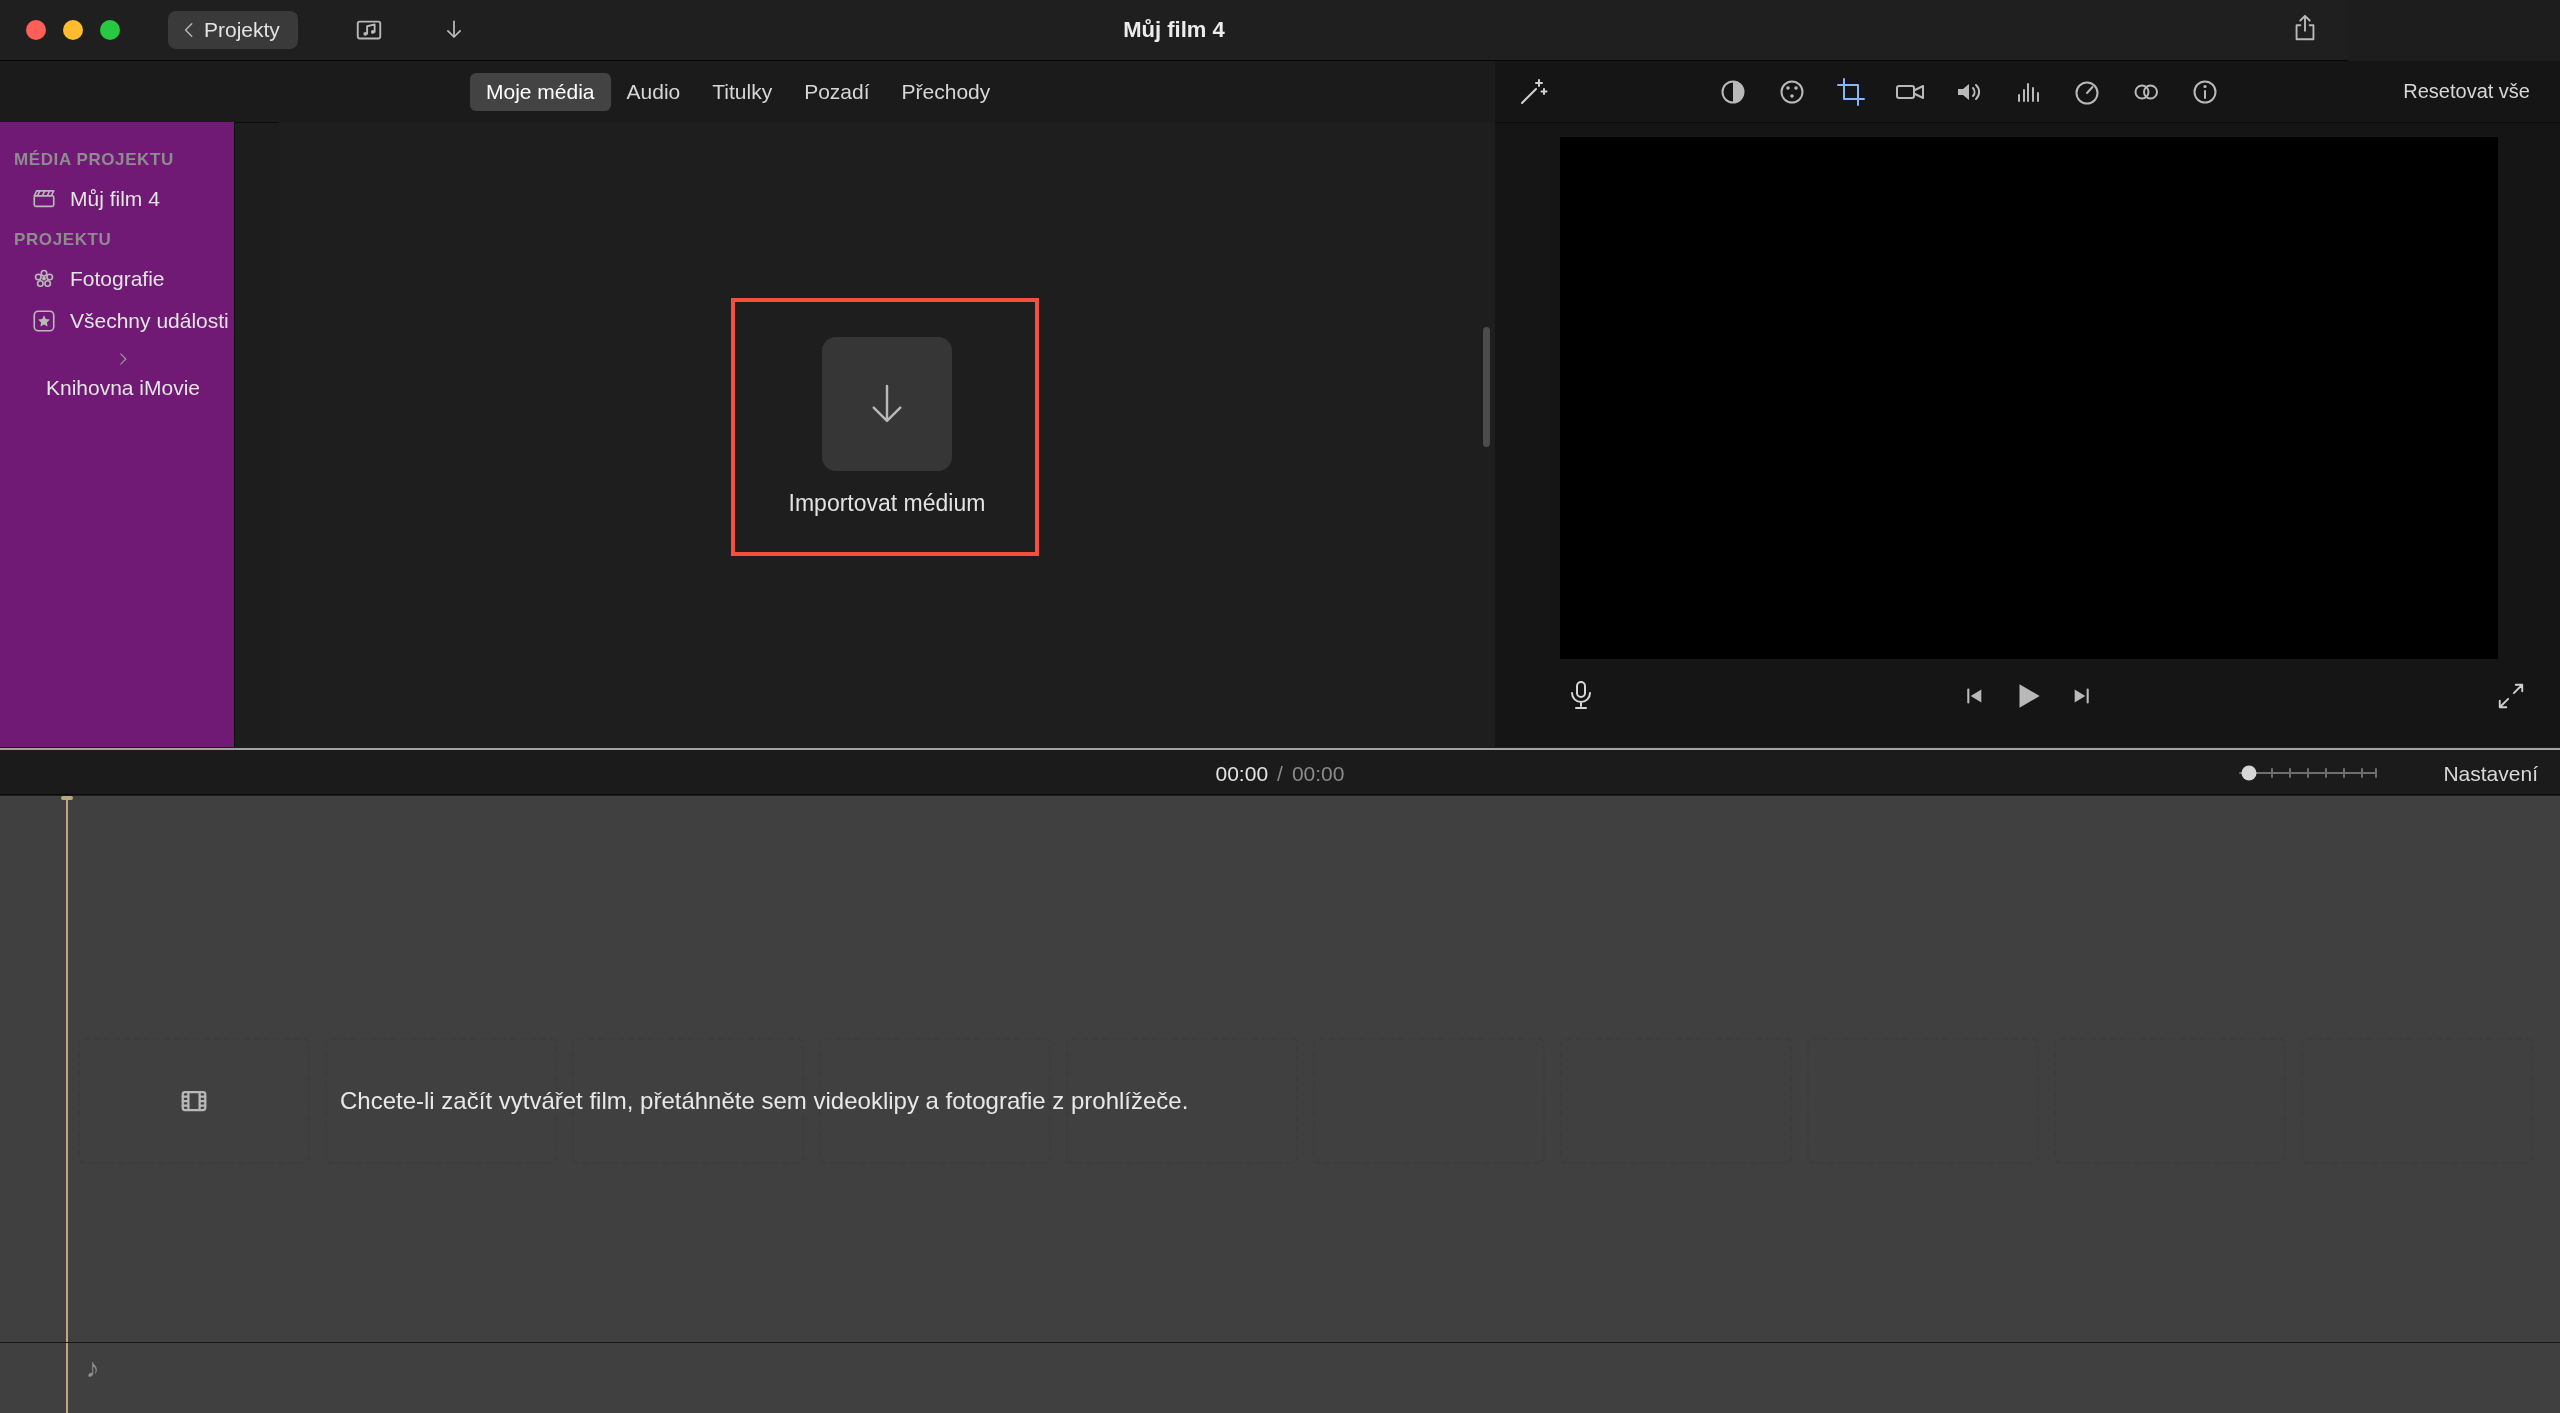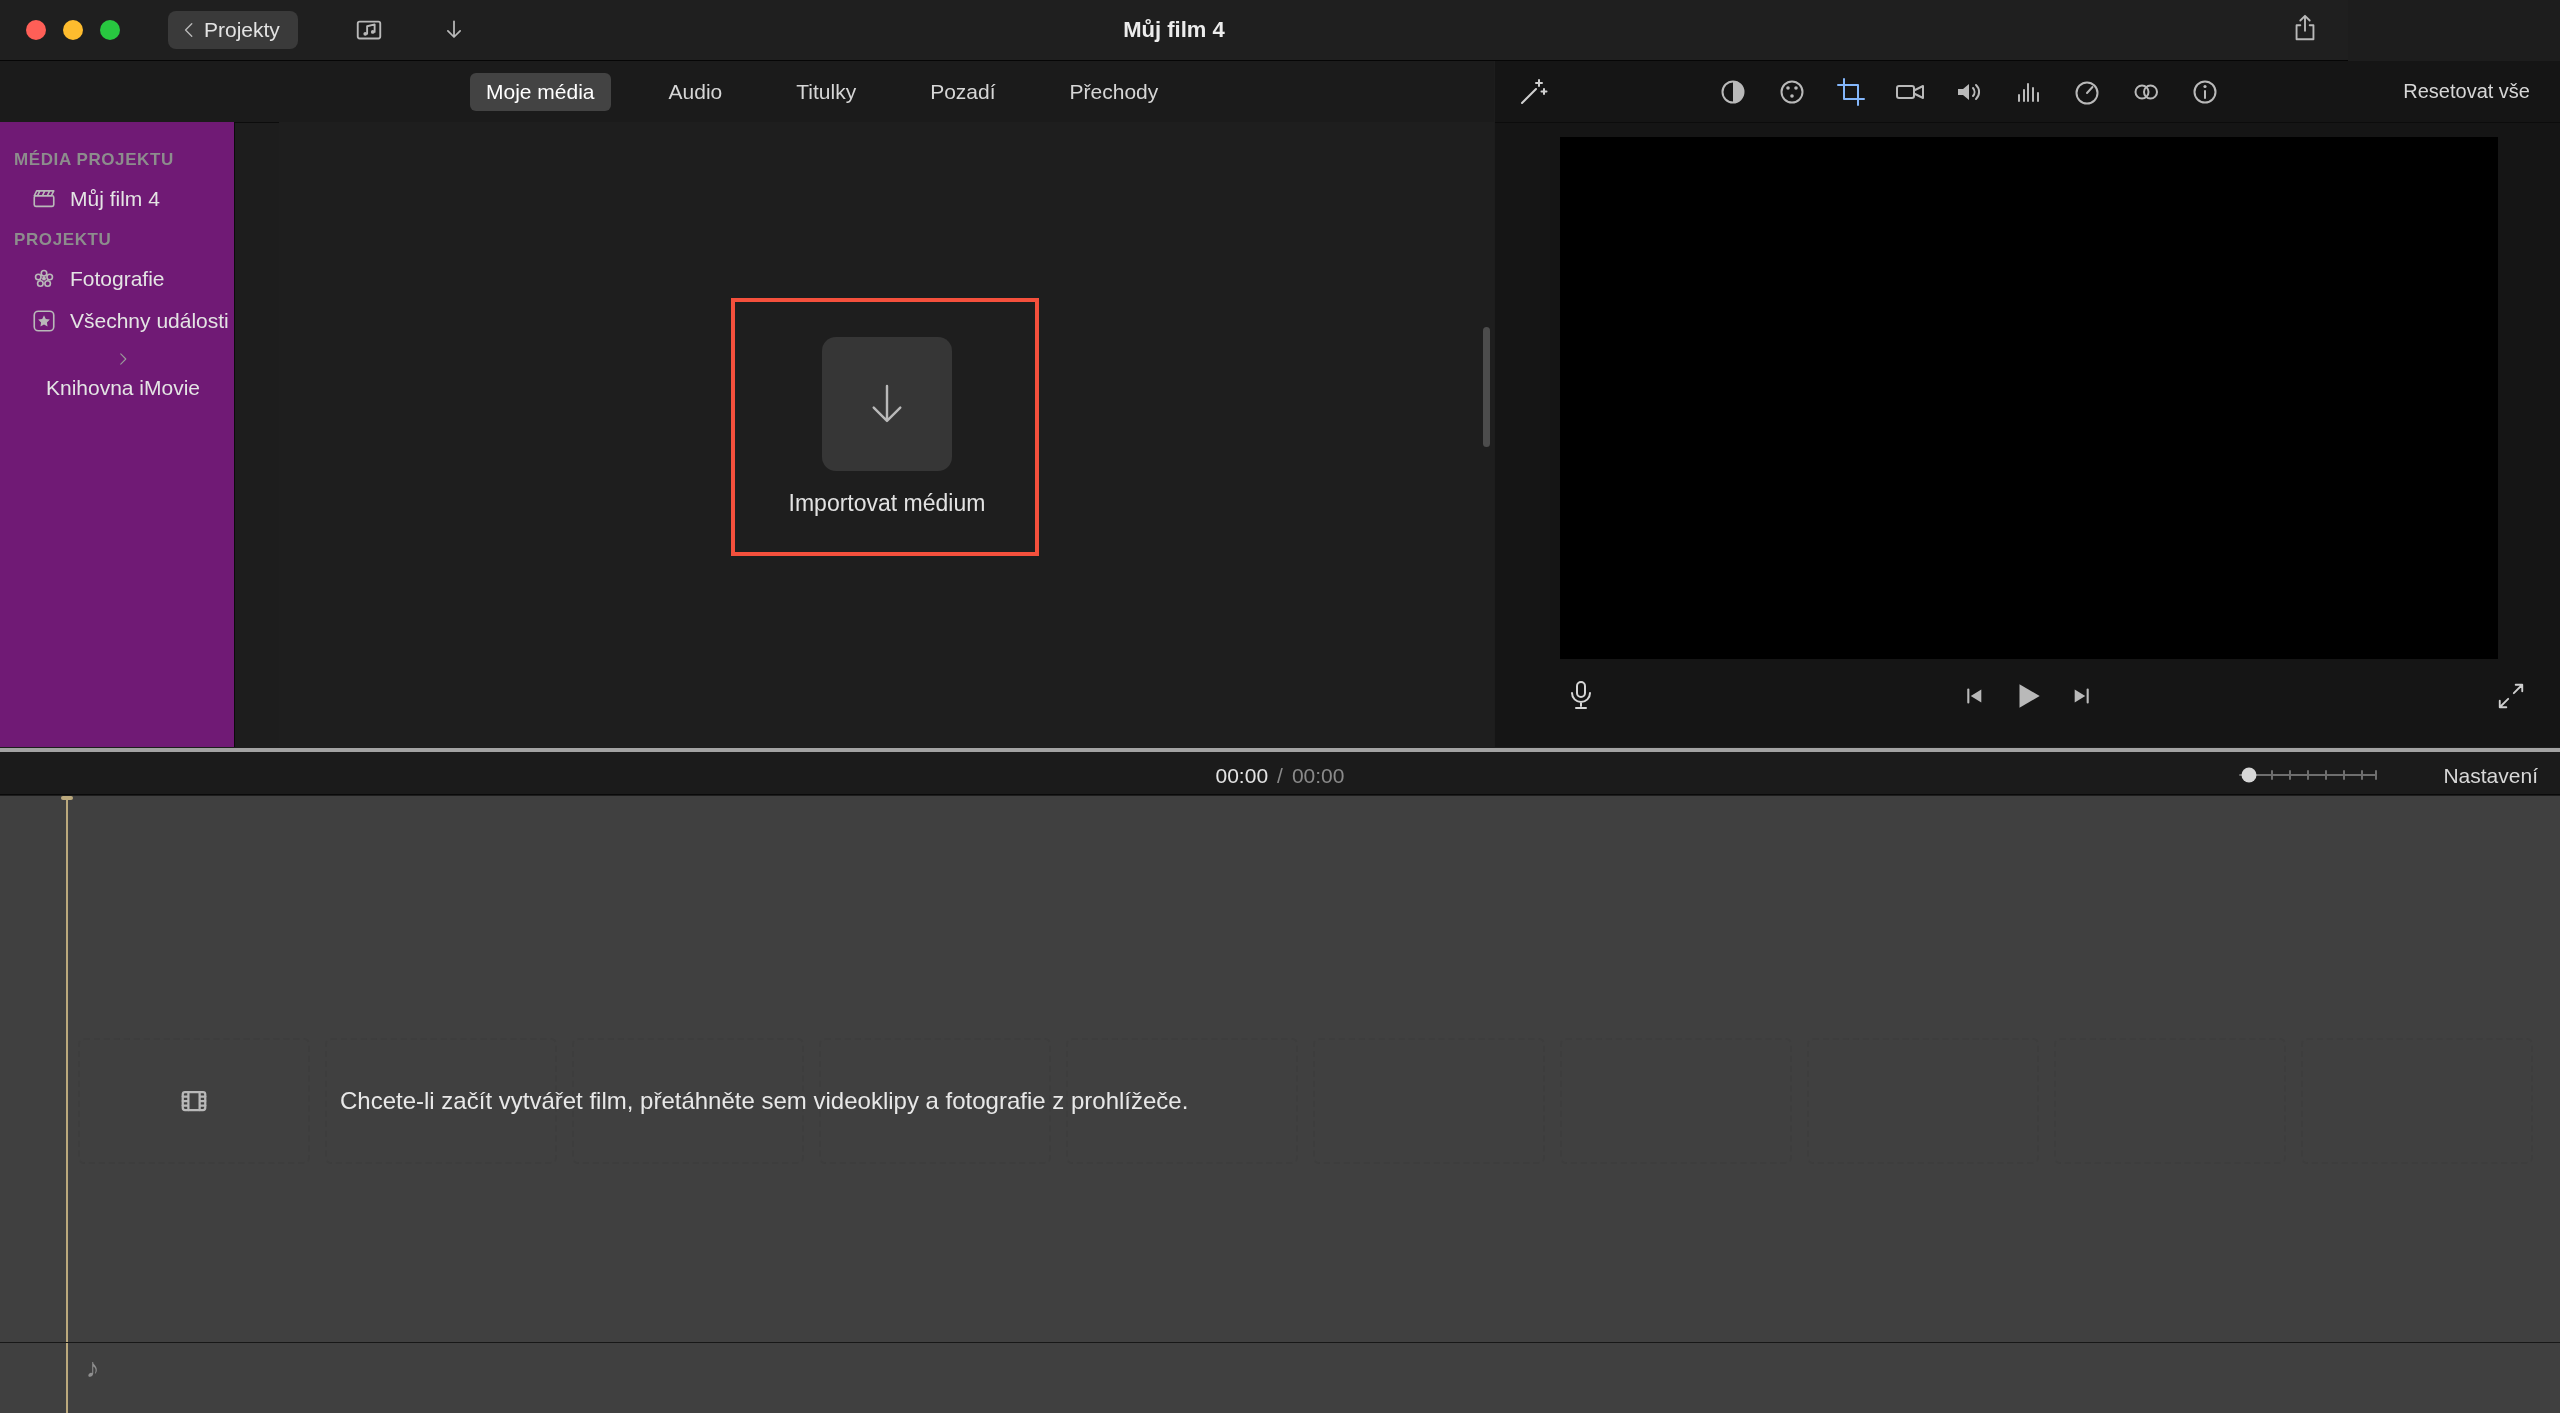--- a/index.html
+++ b/index.html
@@ -17,21 +17,21 @@
   .back-pill{margin-left:48px;display:flex;align-items:center;gap:4px;background:#3a3a3a;
              border:none;border-radius:8px;padding:7px 18px 7px 10px;color:#e3e3e3;font-size:21px;
              font-family:inherit;cursor:default;}
   .tb-icon{margin-left:56px;}
   .win-title{position:absolute;left:50%;transform:translateX(-50%);top:0;height:60px;
              display:flex;align-items:center;font-size:22px;color:#ececec;font-weight:700;}
   .share{position:absolute;right:28px;top:13px;}
   
   .tabstrip{position:absolute;left:0;top:61px;width:1494px;height:61px;background:#1b1b1b;
             border-bottom:1px solid #0c0c0c;display:flex;align-items:center;}
-  .tabs{display:flex;gap:42px;margin-left:470px;align-items:center;}
+  .tabs{display:flex;margin-left:470px;align-items:center;}
   .tab{font-size:21px;color:#d6d6d6;padding:7px 16px;border-radius:6px;background:transparent;border:none;font-family:inherit;}
   .tab.sel{background:#434343;color:#fff;}
   
   .sidebar{position:absolute;left:0;top:122px;width:235px;height:625px;background:#701a75;
            border-right:1px solid #0b0b0b;box-sizing:border-box;padding-top:18px;}
   .sec{font-size:17px;letter-spacing:.6px;color:#8d8d8d;font-weight:700;margin:10px 0 8px 14px;}
   .side-item{display:flex;align-items:center;gap:12px;padding:8px 0 8px 30px;font-size:21px;color:#e4e4e4;}
   .side-item .icon{width:28px;}
   .side-item.lib{padding-left:12px;gap:8px;flex-direction:column;}
   .chev{color:#9a9a9a;font-size:22px;}
@@ -56,21 +56,21 @@
   .tool-active{color:#83b6fb;}
   .reset{position:absolute;right:24px;top:0;height:61px;display:flex;align-items:center;
          font-size:20px;color:#d6d6d6;background:none;border:none;font-family:inherit;}
   .video{position:absolute;left:65px;top:76px;width:938px;height:522px;background:#000;}
   .transport{position:absolute;left:0;top:598px;width:1065px;height:75px;}
   .mic{position:absolute;left:70px;top:20px;color:#d6d6d6;}
   .playgroup{position:absolute;left:50%;transform:translateX(-50%);top:20px;display:flex;align-items:center;gap:24px;color:#f2f2f2;}
   .expand{position:absolute;right:34px;top:22px;color:#cfcfcf;}
   
   .timebar{position:absolute;left:0;top:748px;width:2560px;height:47px;background:#1b1b1b;
-           border-top:4px solid #a3a3a3;border-bottom:1px solid #0a0a0a;box-sizing:border-box;}
+           border-top:2px solid #a3a3a3;border-bottom:1px solid #0a0a0a;box-sizing:border-box;}
   .timecode{position:absolute;left:50%;transform:translateX(-50%);top:0;height:47px;display:flex;
             align-items:center;gap:9px;font-size:21px;}
   .tc-cur{color:#e3e3e3;} .tc-dim{color:#8a8a8a;}
   .zoom{position:absolute;right:178px;top:11px;}
   .settings{position:absolute;right:16px;top:0;height:47px;display:flex;align-items:center;
             font-size:21px;color:#d8d8d8;background:none;border:none;font-family:inherit;}
   
   .timeline{position:absolute;left:0;top:796px;width:2560px;height:617px;background:#404040;}
   .playhead{position:absolute;left:66px;top:0;width:2px;height:617px;background:#c9b584;opacity:.9;}
   .playhead::before{content:"";position:absolute;left:-5px;top:0;width:12px;height:4px;background:#c9b584;border-radius:2px;}

